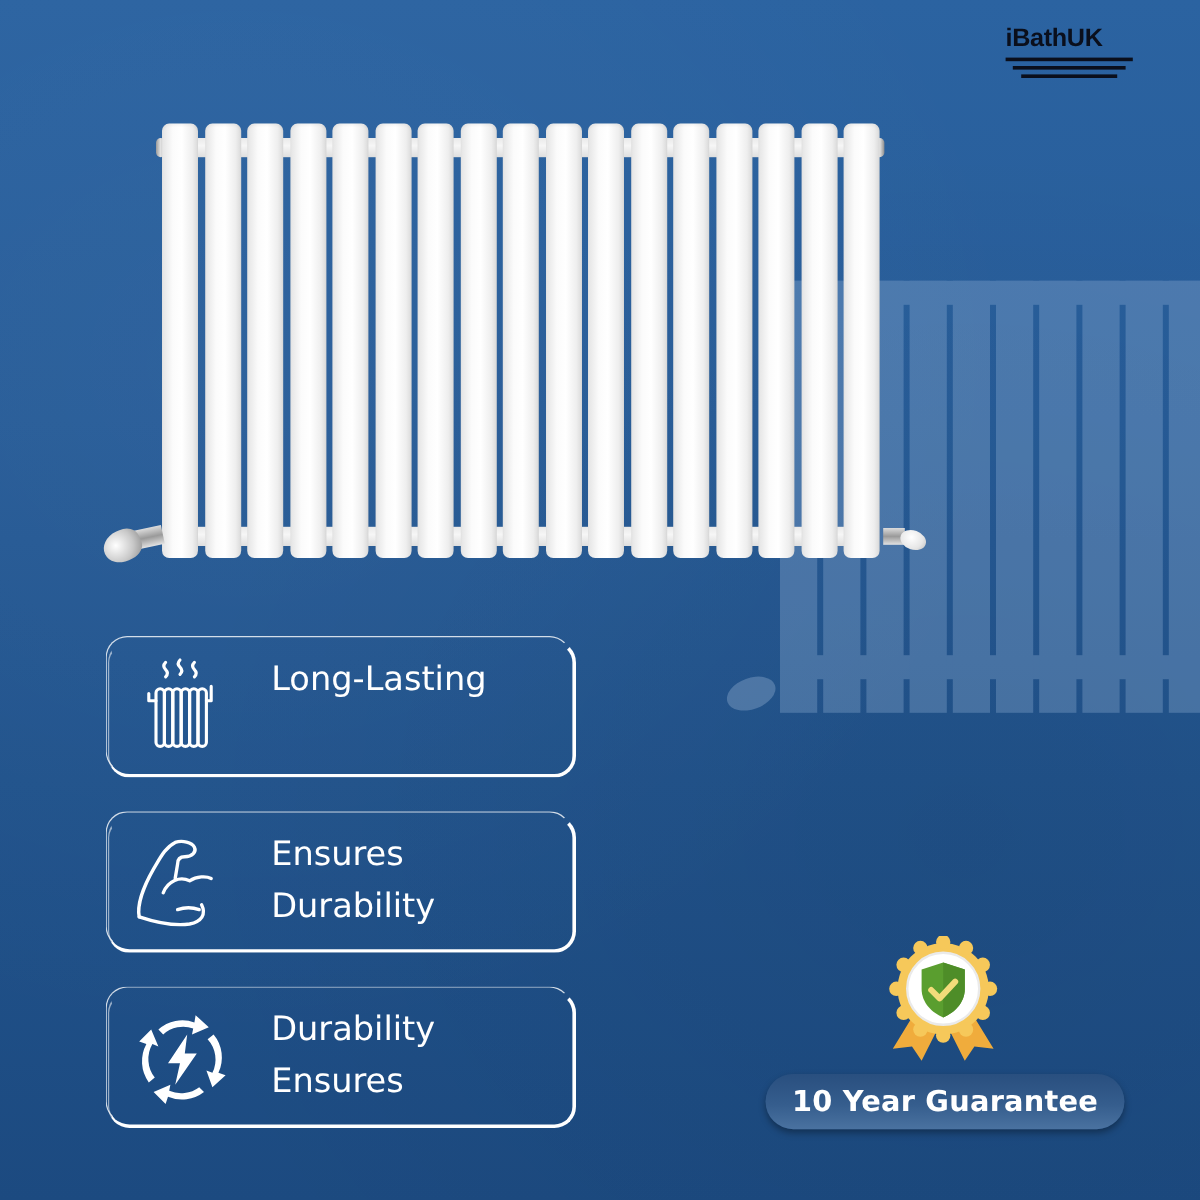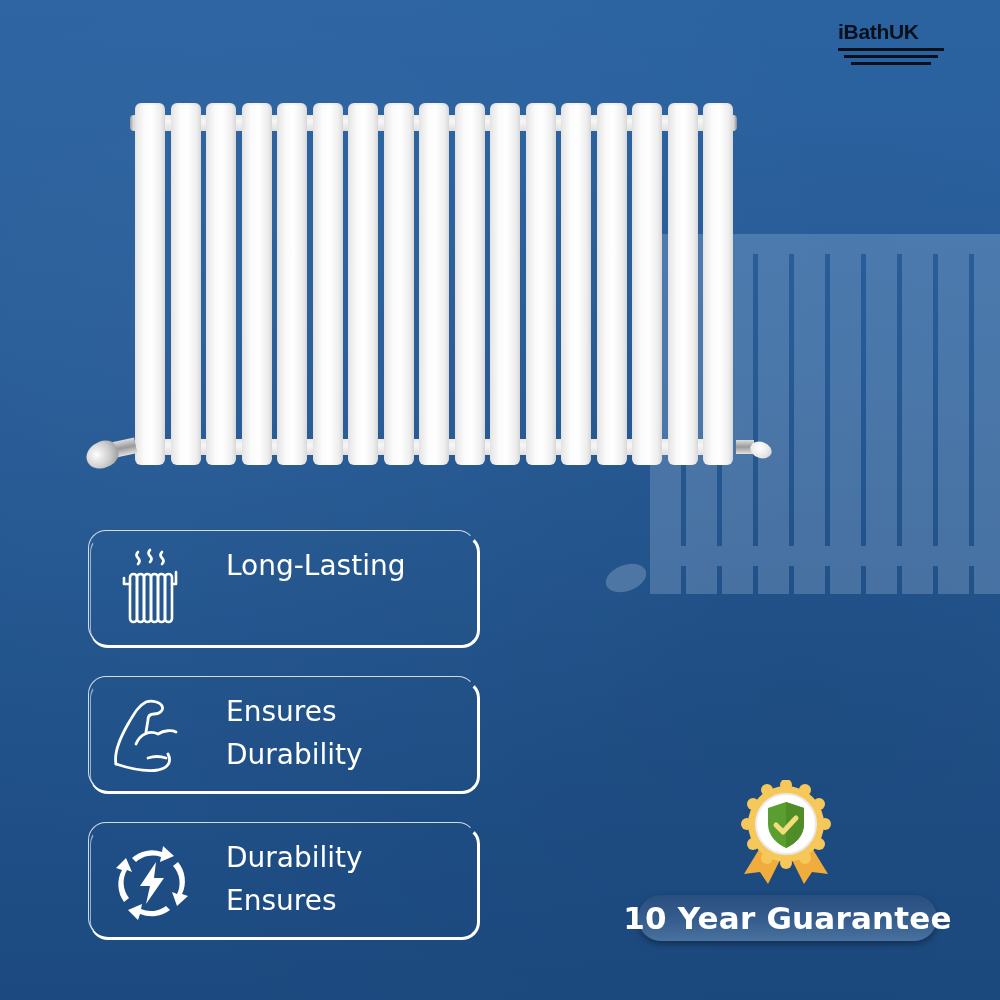--- a/index.html
+++ b/index.html
@@ -81,21 +81,21 @@
 
   
   .badge-medal { position:absolute; left:738px; top:780px; width:96px; height:106px; }
   .badge-pill {
     position:absolute; left:638px; top:895px; width:299px; height:46px; border-radius:23px;
     background: linear-gradient(180deg, #294f7f 0%, #355d8d 55%, #4a72a0 100%);
     box-shadow: 0 3px 6px rgba(0,0,0,0.35);
     display:flex; align-items:center; justify-content:center;
   }
   .badge-label {
-    color:#ffffff; font-family:"DejaVu Sans", sans-serif; font-weight:bold; font-size:31px;
+    color:#ffffff; font-family:"DejaVu Sans", sans-serif; font-weight:bold; font-size:24px;
     letter-spacing:0.2px; white-space:nowrap;
   }
 </style>
 </head>
 <body>
 
 <div class="noise"></div>
 
 <div class="logo">
   <div class="logo-text">iBathUK</div>

